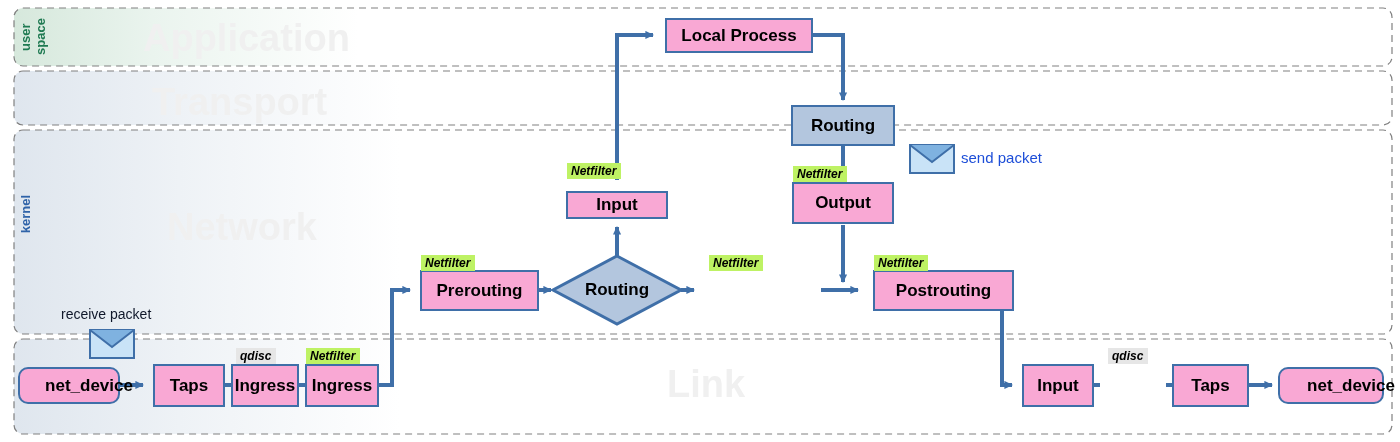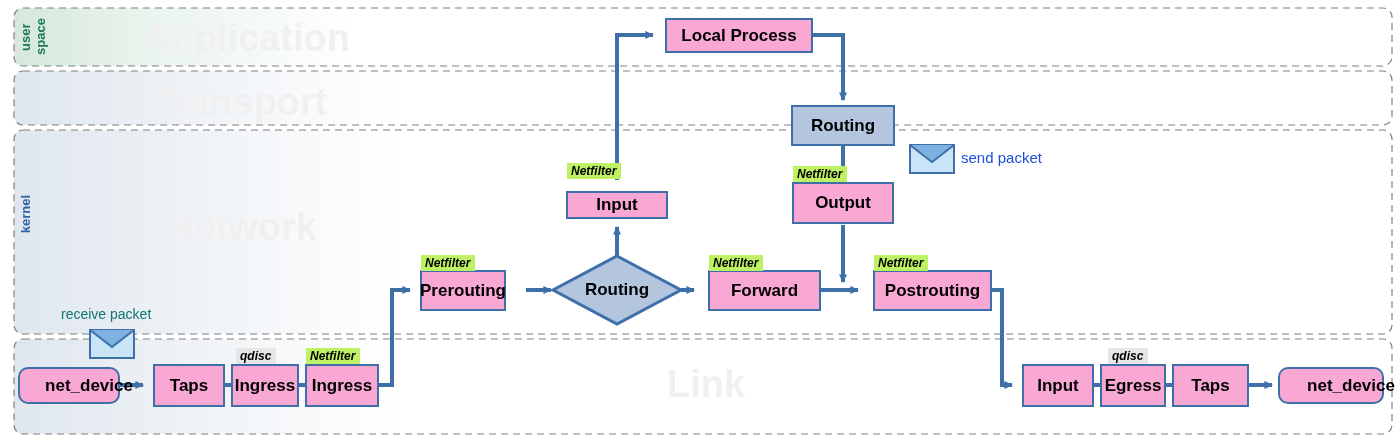--- a/index.html
+++ b/index.html
@@ -81,21 +81,21 @@
     position: absolute;
     font-weight: bold;
     font-size: 17px;
     color: #000;
     z-index: 7;
     white-space: nowrap;
   }
   .caption {
     position: absolute;
     font-size: 14px;
-    color: #0f766e;
+    color: #0f172a;
     white-space: nowrap;
     z-index: 6;
   }
   .legend-text {
     position: absolute;
     font-size: 15px;
     color: #1d4ed8;
     white-space: nowrap;
     z-index: 6;
   }
@@ -205,42 +205,40 @@
 
   <div class="node filled" style="left:791px; top:105px; width:104px; height:41px;">Routing</div>
 
   <div class="tag netfilter" style="left:567px; top:163px;">Netfilter</div>
   <div class="node" style="left:566px; top:191px; width:102px; height:28px;">Input</div>
 
   <div class="tag netfilter" style="left:793px; top:166px;">Netfilter</div>
   <div class="node" style="left:792px; top:182px; width:102px; height:42px;">Output</div>
 
   <div class="tag netfilter" style="left:421px; top:255px;">Netfilter</div>
-  <div class="node" style="left:420px; top:270px; width:86px; height:41px;">Prerouting</div>
+  <div class="node" style="left:420px; top:270px; width:119px; height:41px;">Prerouting</div>
 
   <div class="diamond-label" style="left:576px; top:280px; width:82px; text-align:center;">Routing</div>
 
   <div class="tag netfilter" style="left:709px; top:255px;">Netfilter</div>
-  <div class="node" style="left:708px; top:270px; width:113px; height:41px;">Forward</div>
 
   <div class="tag netfilter" style="left:874px; top:255px;">Netfilter</div>
-  <div class="node" style="left:873px; top:270px; width:119px; height:41px;">Postrouting</div>
+  <div class="node" style="left:873px; top:270px; width:141px; height:41px;">Postrouting</div>
 
   <div class="node rounded" style="left:18px; top:367px; width:102px; height:37px;">net_device</div>
 
   <div class="node" style="left:153px; top:364px; width:72px; height:43px;">Taps</div>
 
   <div class="tag qdisc" style="left:236px; top:348px;">qdisc</div>
   <div class="node" style="left:231px; top:364px; width:68px; height:43px;">Ingress</div>
 
   <div class="tag netfilter" style="left:306px; top:348px;">Netfilter</div>
   <div class="node" style="left:305px; top:364px; width:74px; height:43px;">Ingress</div>
 
   <div class="node" style="left:1022px; top:364px; width:72px; height:43px;">Input</div>
 
   <div class="tag qdisc" style="left:1108px; top:348px;">qdisc</div>
-  <div class="node" style="left:1100px; top:364px; width:66px; height:43px;">Egress</div>
 
   <div class="node" style="left:1172px; top:364px; width:77px; height:43px;">Taps</div>
 
   <div class="node rounded" style="left:1278px; top:367px; width:106px; height:37px;">net_device</div>
 
 </div>
 
 </body></html>

